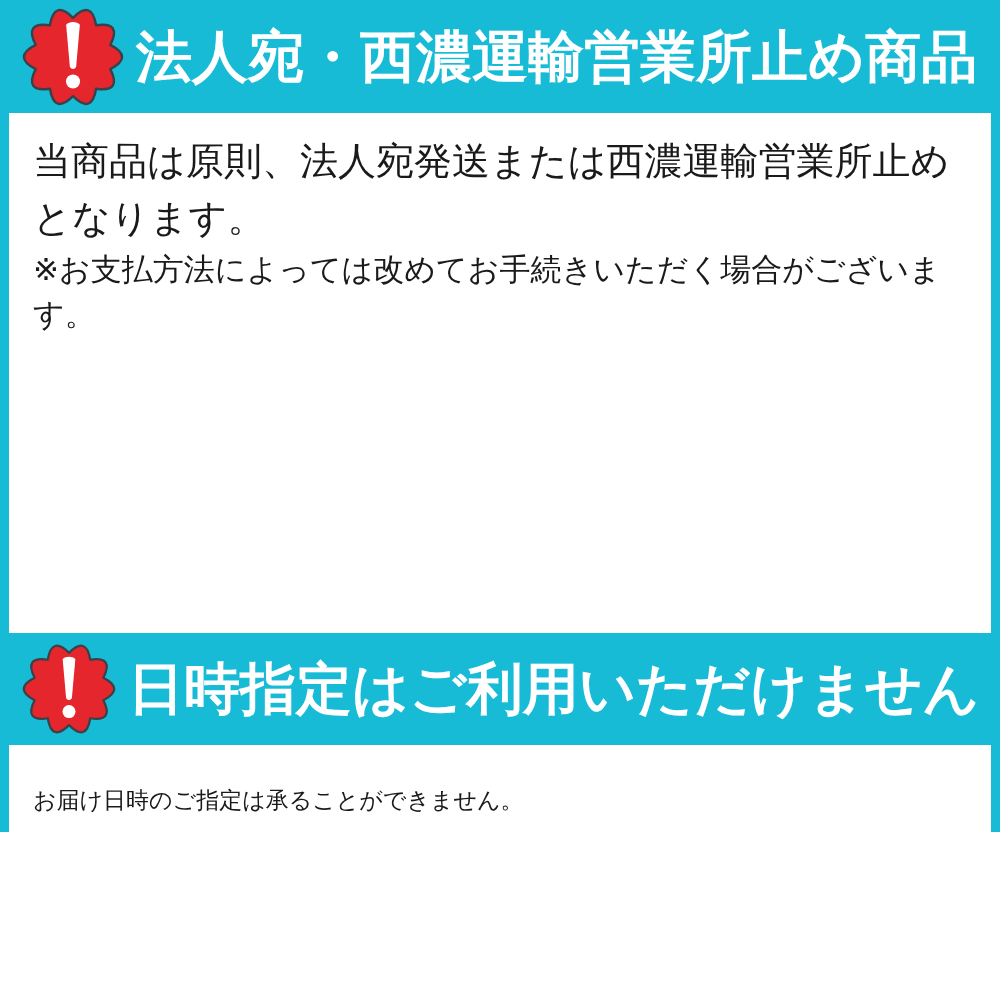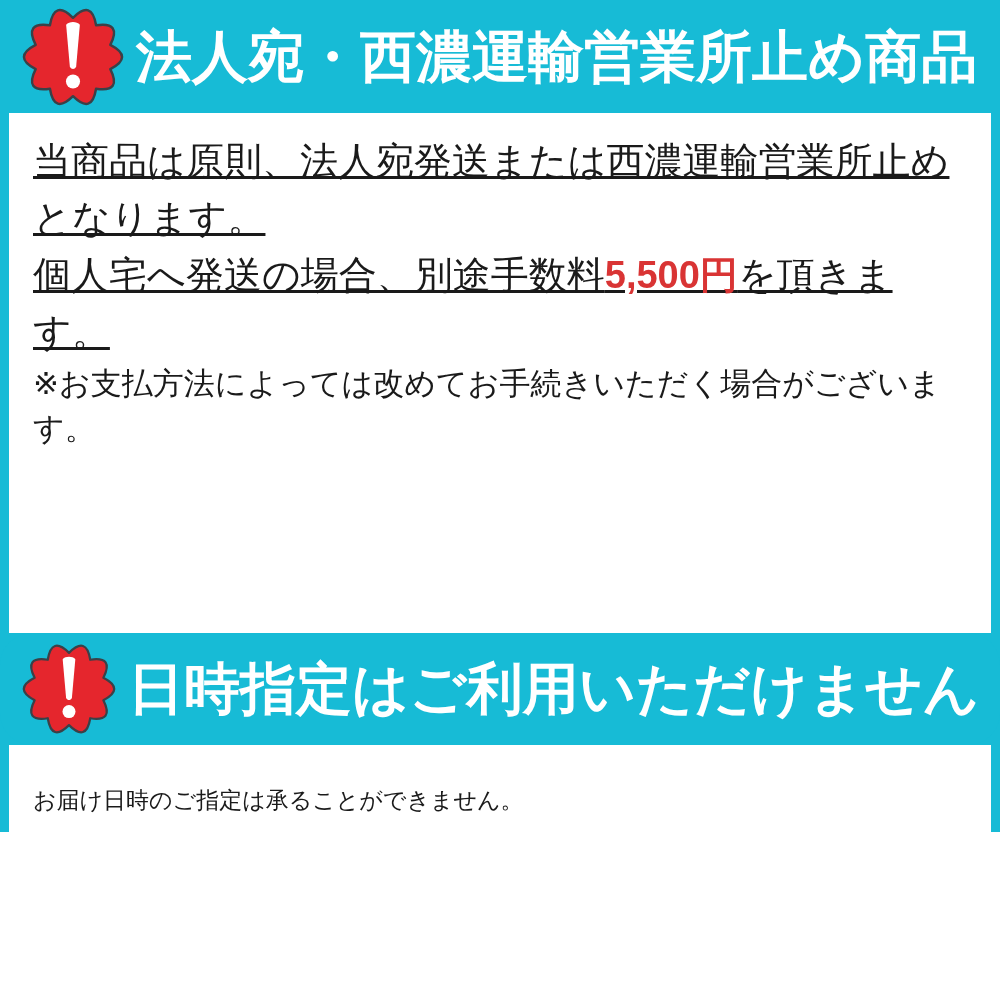--- a/index.html
+++ b/index.html
@@ -47,21 +47,20 @@
     background:#fff;
     margin:0 9px;
     padding:20px 24px 0 24px;
   }
   .content.first{flex:0 0 520px;}
   .content.second{flex:0 0 247px;padding-top:32px;}
   .spacer-bottom{flex:1 1 auto;background:var(--cyan);}
   p.main{
     font-size:38px;
     line-height:57px;
-    text-decoration:underline;
   }
   .fee{
     color:var(--fee_red);
     font-weight:bold;
   }
   .notes{}
   .notes p{
     font-size:31px;
     line-height:45px;
   }
@@ -91,21 +90,20 @@
     <svg class="seal" viewBox="0 0 104 104" aria-hidden="true">
       <path class="seal-burst" fill="#E5262D" stroke="#3A4148" stroke-width="2.5" stroke-linejoin="round" d="M52.00,12.00 Q71.16,-6.97 75.51,19.64 Q102.16,15.56 90.04,39.64 Q114.00,52.00 90.04,64.36 Q102.16,88.44 75.51,84.36 Q71.16,110.97 52.00,92.00 Q32.84,110.97 28.49,84.36 Q1.84,88.44 13.96,64.36 Q-10.00,52.00 13.96,39.64 Q1.84,15.56 28.49,19.64 Q32.84,-6.97 52.00,12.00 Z"></path>
       <path fill="#FFFFFF" d="M45,19 C48,15.5 56,15.5 59,19 L55.2,62 C53.5,65 50.5,65 48.8,62 Z"></path>
       <circle fill="#FFFFFF" cx="52" cy="77" r="7.2"></circle>
     </svg>
     <h1 class="band-title">法人宛・西濃運輸営業所止め商品</h1>
   </header>
 
   <section class="content first">
     <p class="main">当商品は原則、法人宛発送または西濃運輸営業所止めとなります。</p>
-    <p class="main"><span>個人宅へ発送の場合、別途手数料</span><span class="fee">5,500円</span><span>を頂きます。</span></p>
     <div class="notes">
       <p>※お支払方法によっては改めてお手続きいただく場合がございます。</p>
     </div>
   </section>
 
   <header class="band second">
     <svg class="seal" viewBox="0 0 104 104" aria-hidden="true">
       <path class="seal-burst" fill="#E5262D" stroke="#3A4148" stroke-width="2.5" stroke-linejoin="round" d="M52.00,12.00 Q71.16,-6.97 75.51,19.64 Q102.16,15.56 90.04,39.64 Q114.00,52.00 90.04,64.36 Q102.16,88.44 75.51,84.36 Q71.16,110.97 52.00,92.00 Q32.84,110.97 28.49,84.36 Q1.84,88.44 13.96,64.36 Q-10.00,52.00 13.96,39.64 Q1.84,15.56 28.49,19.64 Q32.84,-6.97 52.00,12.00 Z"></path>
       <path fill="#FFFFFF" d="M45,19 C48,15.5 56,15.5 59,19 L55.2,62 C53.5,65 50.5,65 48.8,62 Z"></path>
       <circle fill="#FFFFFF" cx="52" cy="77" r="7.2"></circle>

